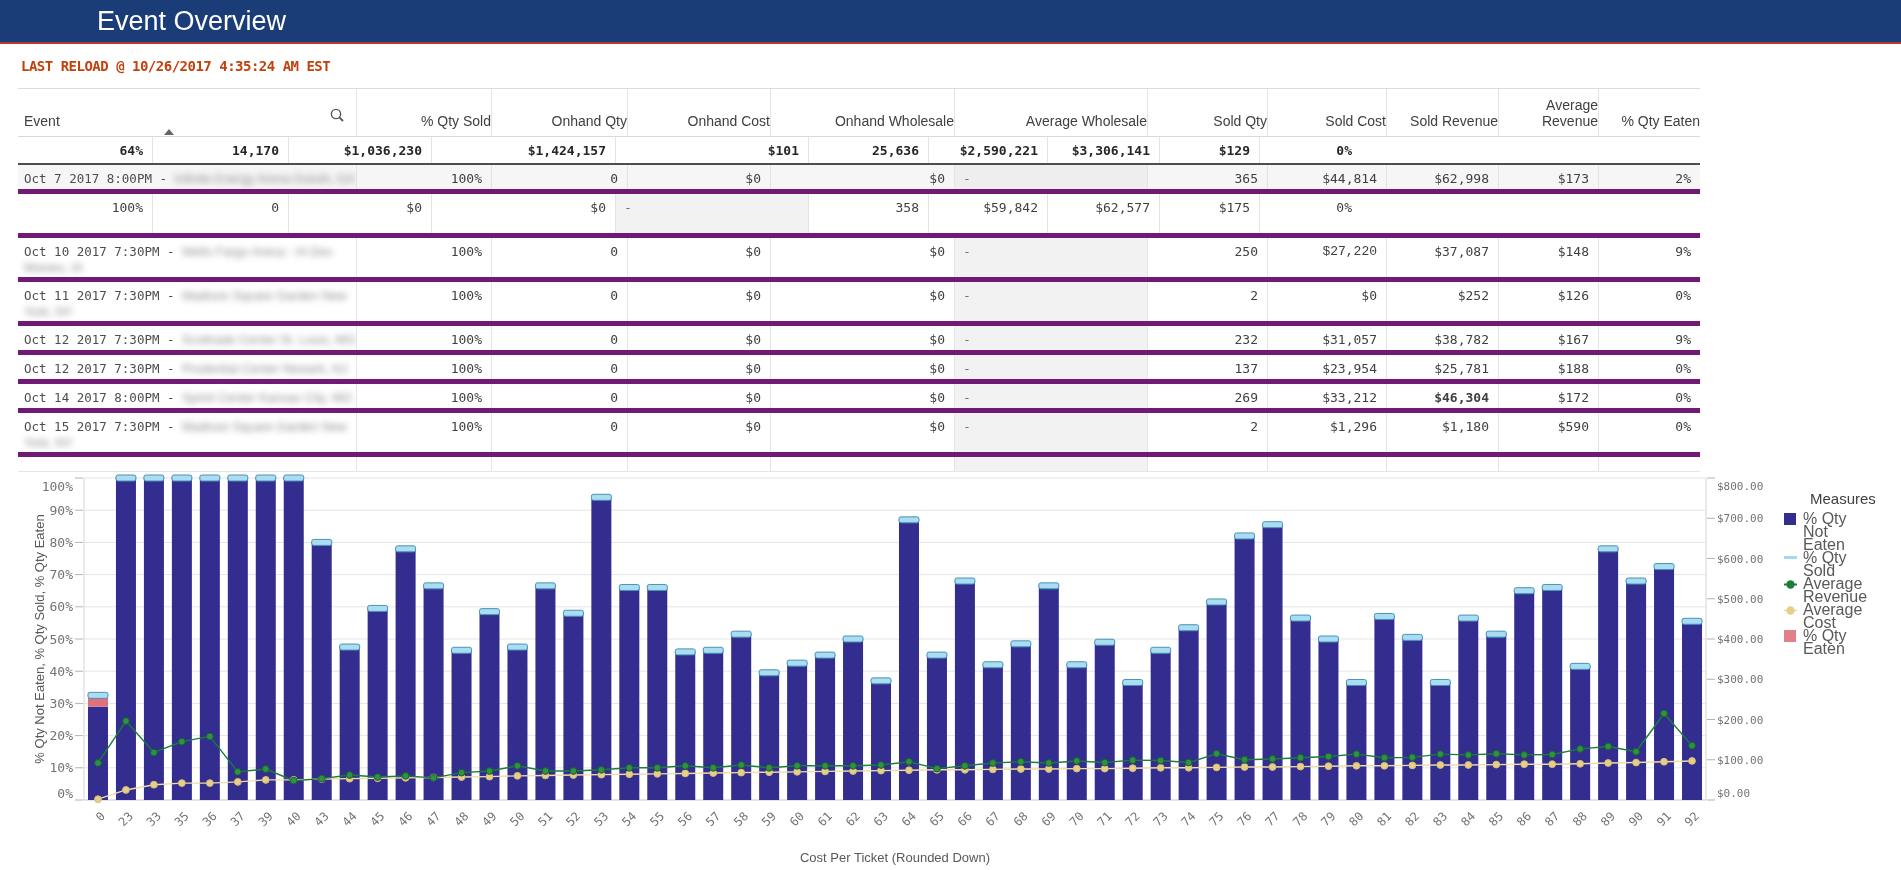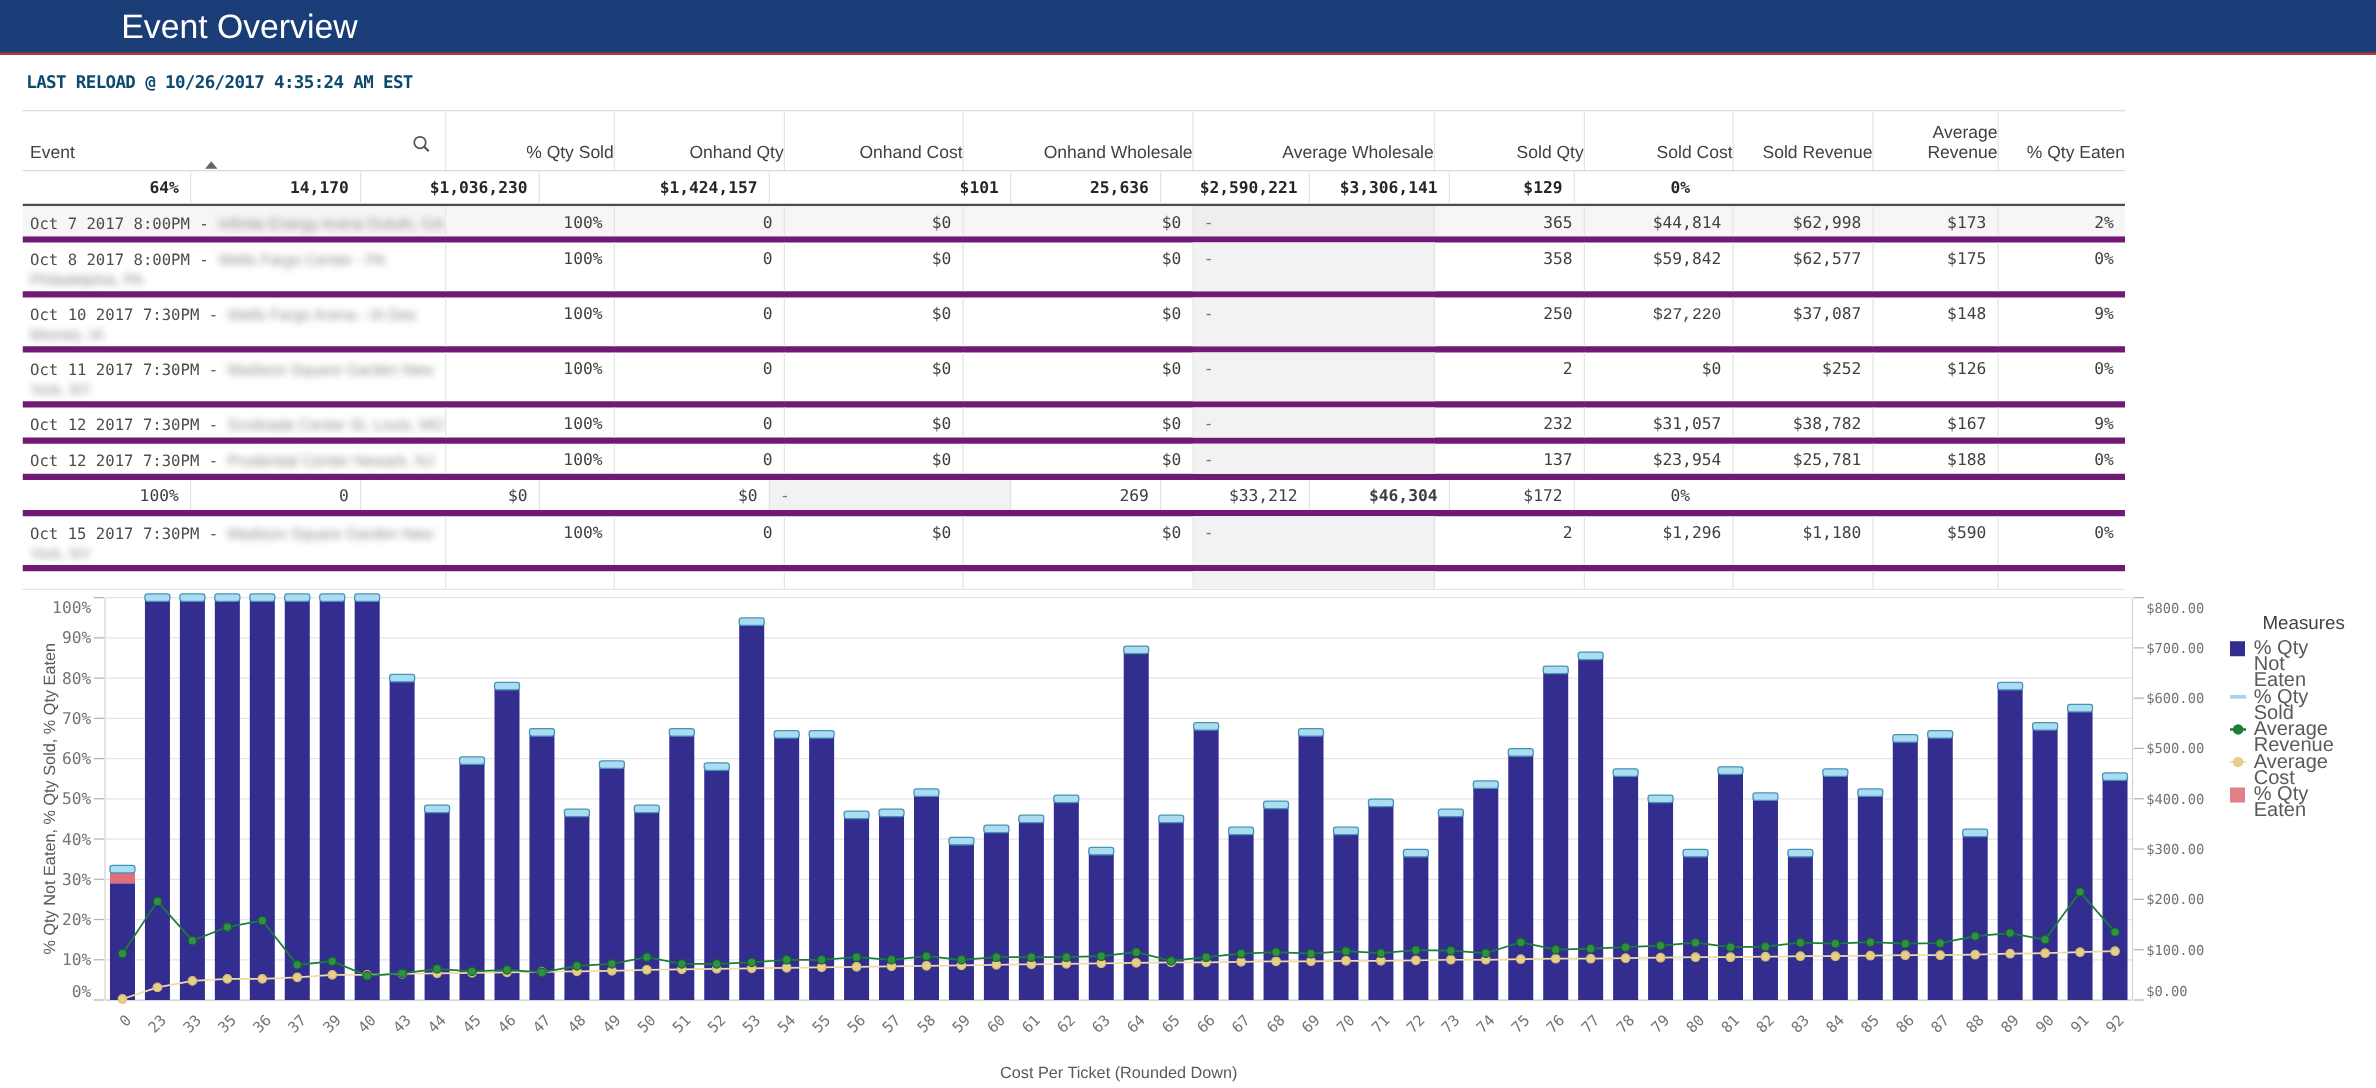--- a/index.html
+++ b/index.html
@@ -8,21 +8,21 @@
 
   
   .app-header { position:absolute; left:0; top:0; width:1901px; height:44px;
                 background:#1b3d77; border-bottom:2px solid #b23a32; }
   .app-title { position:absolute; left:97px; top:0; height:42px; line-height:42px;
                color:#ffffff; font-size:27px; letter-spacing:0px; }
 
   
   .reload-line { position:absolute; left:21px; top:58px;
                  font-family:"DejaVu Sans Mono", monospace;
-                 font-weight:bold; font-size:14px; color:#0c4a6e; letter-spacing:-0.5px; }
+                 font-weight:bold; font-size:14px; color:#c2410c; letter-spacing:-0.5px; }
 
   
   .tbl { position:absolute; left:18px; top:88px; width:1682px; height:384px;
          overflow:hidden; border-top:1px solid #dcdcdc; border-bottom:1px solid #e6e6e6; background:#fff; }
   .trow { display:flex; width:1682px; }
   .trow.head { height:48px; border-bottom:1px solid #d9d9d9; }
   .trow.totals { height:28px; border-bottom:2px solid #4d4d4d; }
   .trow.data { border-bottom:5px solid #701a75; }
   .cell { flex:0 0 auto; overflow:hidden; position:relative;
           border-right:1px solid #e4e4e4; }
@@ -134,24 +134,20 @@
       <div class="cell num" style="width: 143px; flex-basis: 143px;">$0</div>
       <div class="cell num" style="width: 184px; flex-basis: 184px;">$0</div>
       <div class="cell num wholesale" style="width: 193px; flex-basis: 193px;">-</div>
       <div class="cell num" style="width: 120px; flex-basis: 120px;">365</div>
       <div class="cell num" style="width: 119px; flex-basis: 119px;">$44,814</div>
       <div class="cell num" style="width: 112px; flex-basis: 112px;">$62,998</div>
       <div class="cell num" style="width: 100px; flex-basis: 100px;">$173</div>
       <div class="cell num" style="width: 101px; flex-basis: 101px;">2%</div>
     </div>
     <div class="trow data" style="height: 44px;">
-      <div class="cell first" style="width: 339px; flex-basis: 339px;">
-        <div style="white-space: nowrap;"><span>Oct 8 2017 8:00PM - </span><span class="venue-blur">Wells Fargo Center - PA</span></div>
-        <div><span class="venue-blur">Philadelphia, PA</span></div>
-      </div>
       <div class="cell num" style="width: 135px; flex-basis: 135px;">100%</div>
       <div class="cell num" style="width: 136px; flex-basis: 136px;">0</div>
       <div class="cell num" style="width: 143px; flex-basis: 143px;">$0</div>
       <div class="cell num" style="width: 184px; flex-basis: 184px;">$0</div>
       <div class="cell num wholesale" style="width: 193px; flex-basis: 193px;">-</div>
       <div class="cell num" style="width: 120px; flex-basis: 120px;">358</div>
       <div class="cell num" style="width: 119px; flex-basis: 119px;">$59,842</div>
       <div class="cell num" style="width: 112px; flex-basis: 112px;">$62,577</div>
       <div class="cell num" style="width: 100px; flex-basis: 100px;">$175</div>
       <div class="cell num" style="width: 101px; flex-basis: 101px;">0%</div>
@@ -212,20 +208,23 @@
       <div class="cell num" style="width: 143px; flex-basis: 143px;">$0</div>
       <div class="cell num" style="width: 184px; flex-basis: 184px;">$0</div>
       <div class="cell num wholesale" style="width: 193px; flex-basis: 193px;">-</div>
       <div class="cell num" style="width: 120px; flex-basis: 120px;">137</div>
       <div class="cell num" style="width: 119px; flex-basis: 119px;">$23,954</div>
       <div class="cell num" style="width: 112px; flex-basis: 112px;">$25,781</div>
       <div class="cell num" style="width: 100px; flex-basis: 100px;">$188</div>
       <div class="cell num" style="width: 101px; flex-basis: 101px;">0%</div>
     </div>
     <div class="trow data" style="height: 29px;">
+      <div class="cell first" style="width: 339px; flex-basis: 339px;">
+        <div style="white-space: nowrap;"><span>Oct 14 2017 8:00PM - </span><span class="venue-blur">Sprint Center Kansas City, MO</span></div>
+      </div>
       <div class="cell num" style="width: 135px; flex-basis: 135px;">100%</div>
       <div class="cell num" style="width: 136px; flex-basis: 136px;">0</div>
       <div class="cell num" style="width: 143px; flex-basis: 143px;">$0</div>
       <div class="cell num" style="width: 184px; flex-basis: 184px;">$0</div>
       <div class="cell num wholesale" style="width: 193px; flex-basis: 193px;">-</div>
       <div class="cell num" style="width: 120px; flex-basis: 120px;">269</div>
       <div class="cell num" style="width: 119px; flex-basis: 119px;">$33,212</div>
       <div class="cell num" style="width: 112px; flex-basis: 112px; font-weight: bold;">$46,304</div>
       <div class="cell num" style="width: 100px; flex-basis: 100px;">$172</div>
       <div class="cell num" style="width: 101px; flex-basis: 101px;">0%</div>

